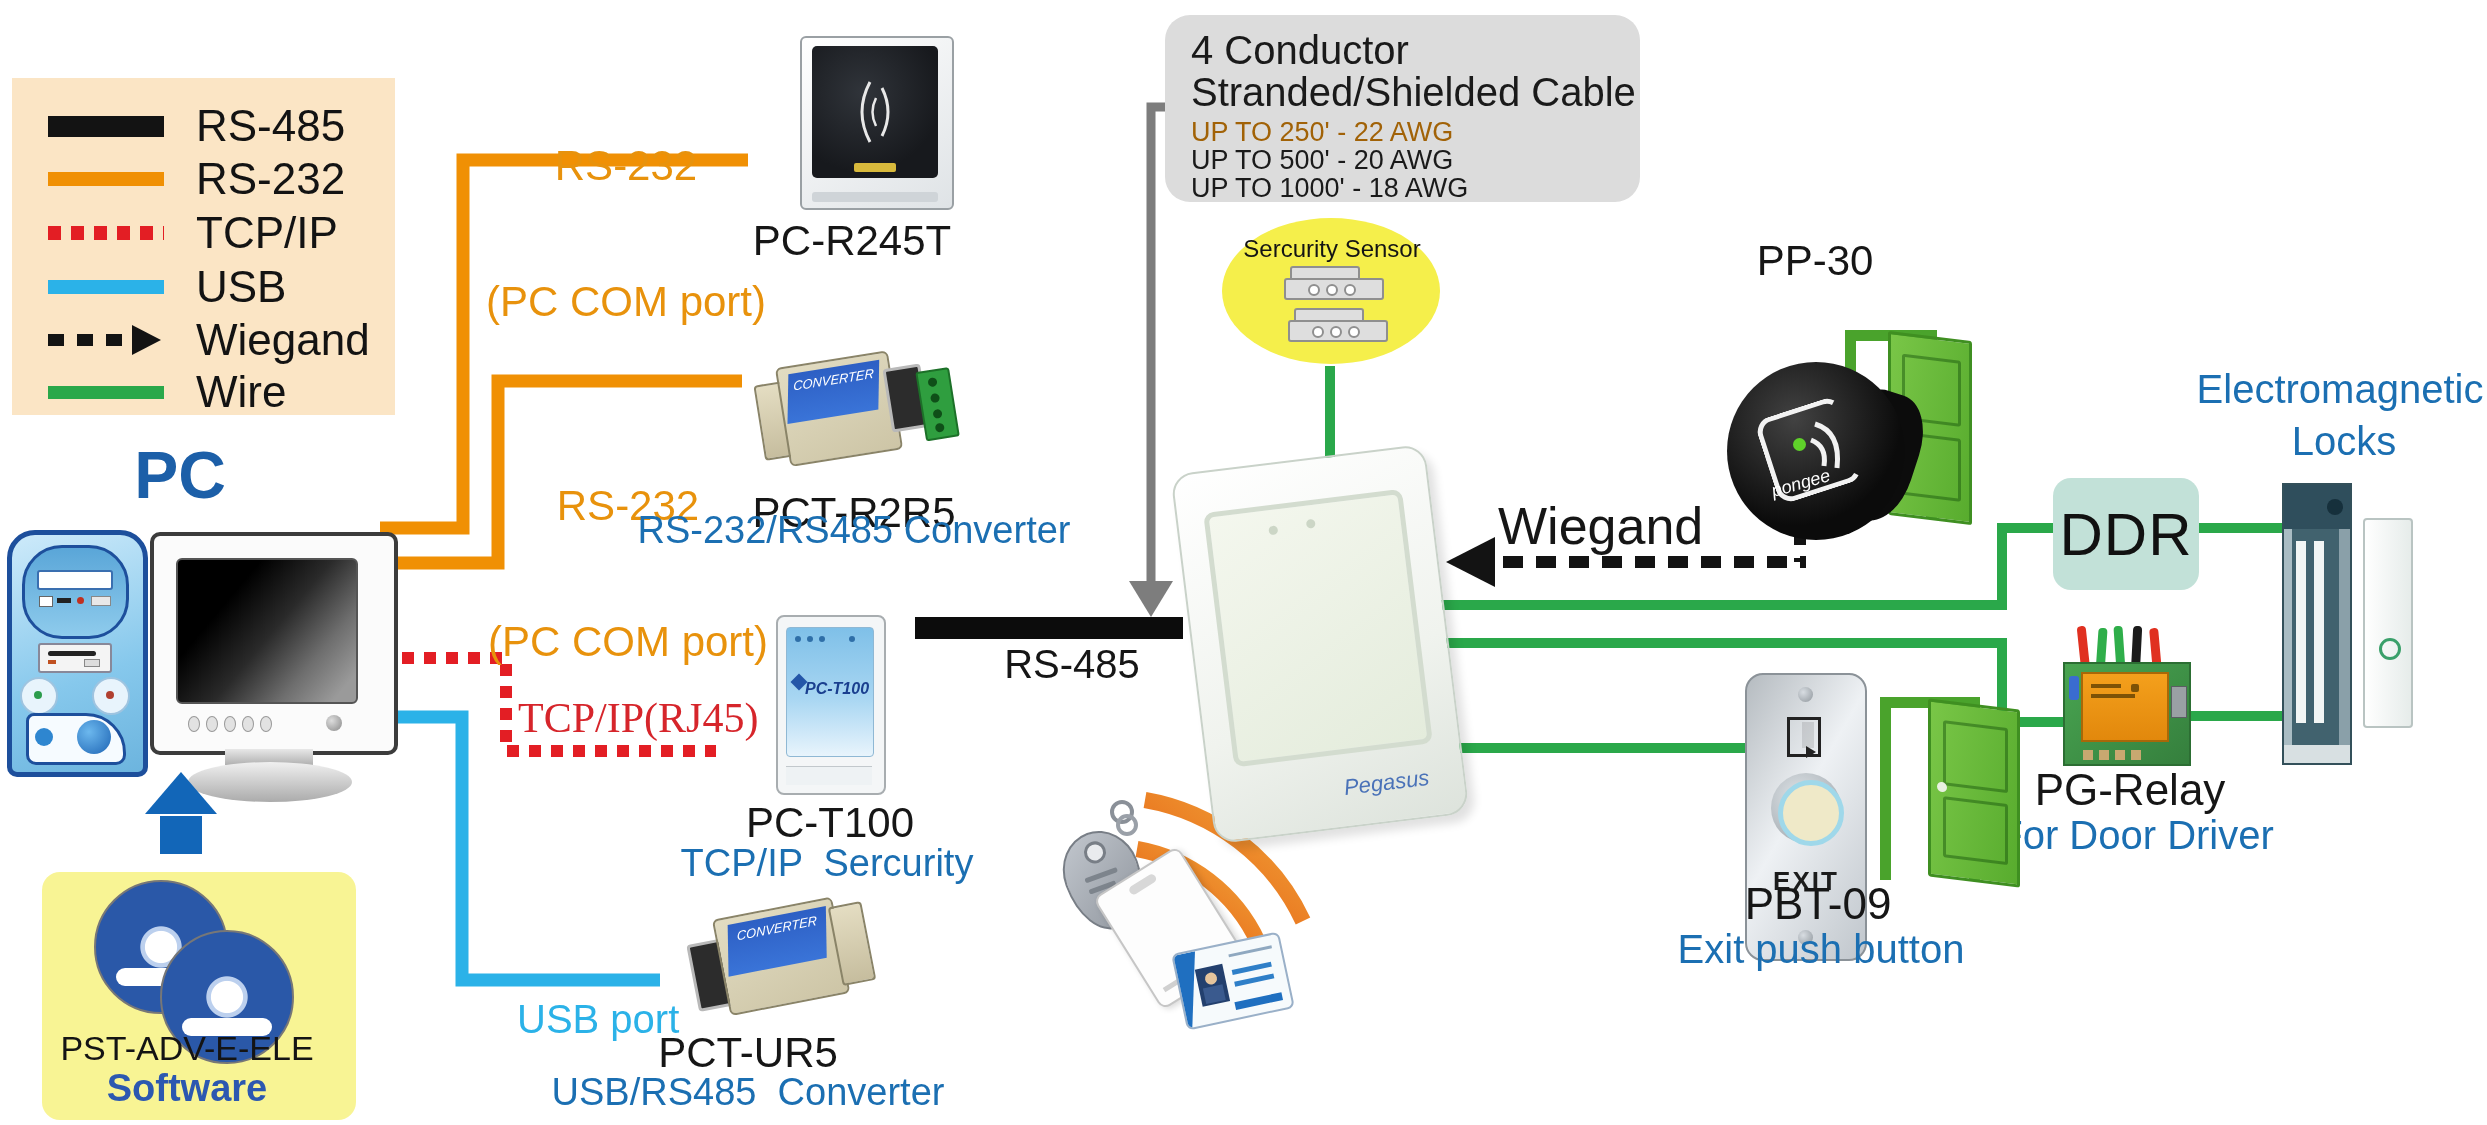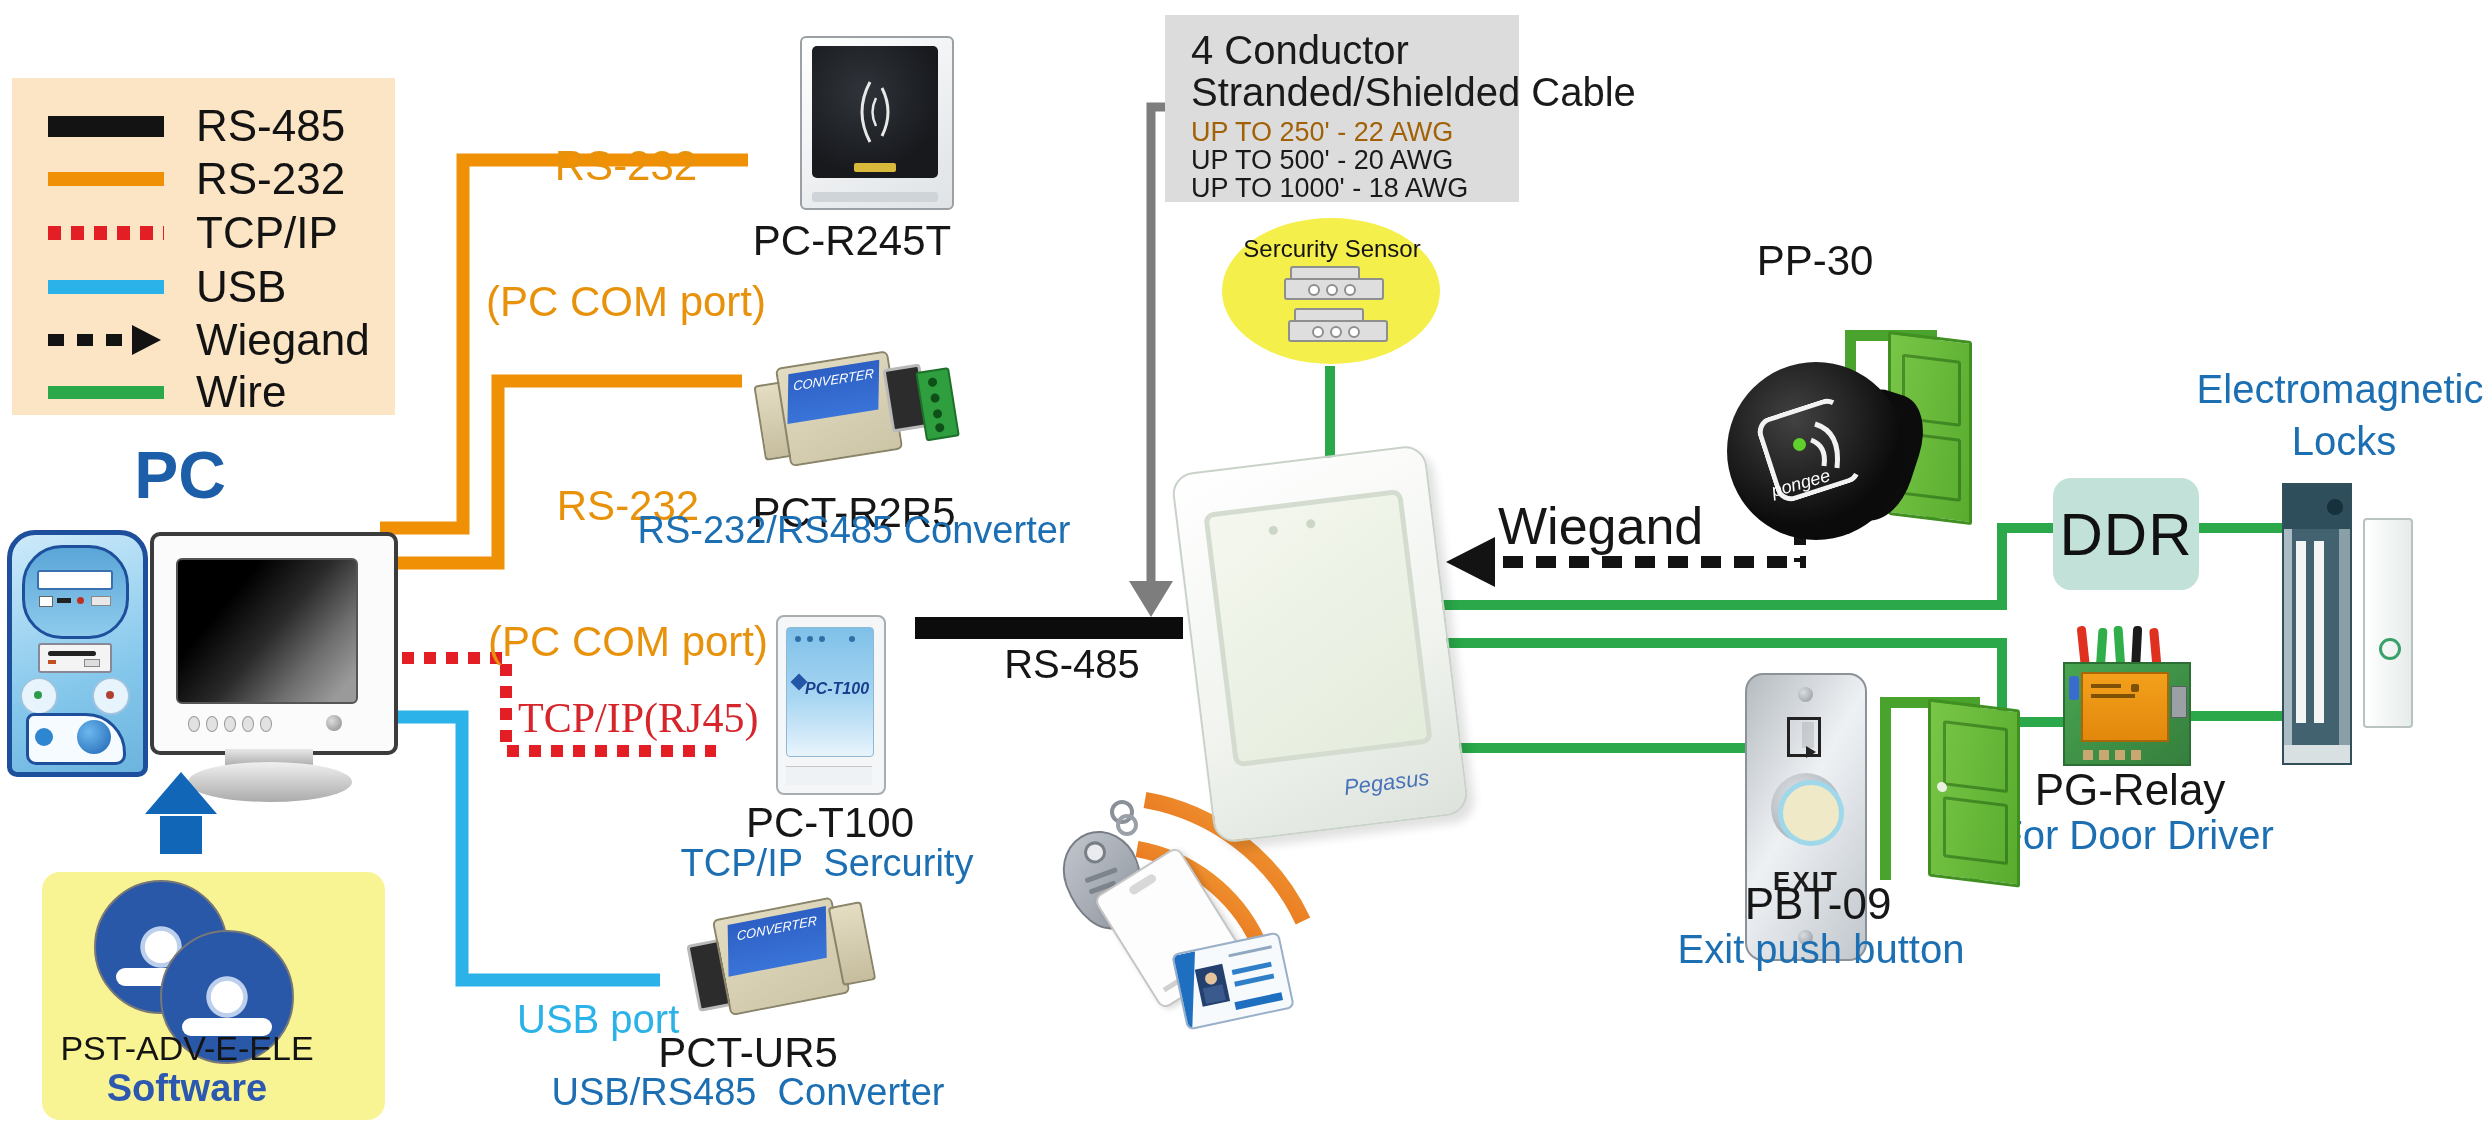--- a/index.html
+++ b/index.html
@@ -150,21 +150,21 @@
     <div class="abs" style="left:172px;top:179px;width:16px;height:16px;background:radial-gradient(circle at 35% 35%,#ddd,#888);border-radius:50%;"></div>
   </div>
   <div class="dev" style="left:225px;top:749px;width:88px;height:16px;background:linear-gradient(#e8e8e8,#b0b0b0);"></div>
   <div class="dev" style="left:188px;top:762px;width:164px;height:40px;background:linear-gradient(#f0f0f0,#ababab);border-radius:50%;"></div>
 
   <div class="dev" style="left:145px;top:772px;width:72px;height:82px;">
     <div class="abs" style="left:0;top:0;width:0;height:0;border-left:36px solid transparent;border-right:36px solid transparent;border-bottom:42px solid #1266b8;"></div>
     <div class="abs" style="left:15px;top:44px;width:42px;height:38px;background:#1266b8;"></div>
   </div>
 
-  <div class="dev" style="left:42px;top:872px;width:343px;height:248px;background:#f8f494;border-radius:18px;">
+  <div class="dev" style="left:42px;top:872px;width:314px;height:248px;background:#f8f494;border-radius:18px;">
     <div class="abs" style="left:52px;top:8px;width:130px;height:130px;border-radius:50%;background:radial-gradient(circle at 50% 50%,#ffffff 0 17%,#bcd0ee 18% 22%,#2a58a8 23% 78%,#4a78c8 79% 100%);border:2px solid #777;">
       <div class="abs" style="left:20px;top:86px;width:90px;height:18px;background:#fff;border-radius:9px;"></div>
     </div>
     <div class="abs" style="left:118px;top:58px;width:130px;height:130px;border-radius:50%;background:radial-gradient(circle at 50% 50%,#ffffff 0 17%,#bcd0ee 18% 22%,#2a58a8 23% 78%,#4a78c8 79% 100%);border:2px solid #777;">
       <div class="abs" style="left:20px;top:86px;width:90px;height:18px;background:#fff;border-radius:9px;"></div>
     </div>
     <div class="lbl cx" style="left:145px;top:158px;font-size:34px;color:#141414;">PST-ADV-E-ELE</div>
     <div class="lbl cx" style="left:145px;top:196px;font-size:38px;font-weight:bold;color:#2c58b0;">Software</div>
   </div>
 
@@ -227,21 +227,21 @@
     <div class="abs" style="left:30px;top:6px;width:118px;height:94px;background:linear-gradient(160deg,#e2dcc2,#cdc5a6);border:2px solid #8a8468;border-radius:6px;">
       <div class="abs" style="left:8px;top:6px;width:100px;height:46px;background:linear-gradient(#2d5fc4,#3a74d8);transform:skewX(-10deg);color:#fff;font-size:13px;font-style:italic;text-align:center;padding-top:5px;">CONVERTER</div>
     </div>
     <div class="abs" style="left:146px;top:16px;width:30px;height:76px;background:linear-gradient(#e4ddc2,#c6bd9e);border:2px solid #8a8468;border-radius:4px;"></div>
   </div>
   <div class="lbl cx blk" style="left:748px;top:1030px;font-size:42px;">PCT-UR5</div>
   <div class="lbl cx blue" style="left:748px;top:1072px;font-size:38px;">USB/RS485  Converter</div>
 
   <div class="lbl cx blk" style="left:1072px;top:643px;font-size:40px;">RS-485</div>
 
-  <div class="dev" style="left:1165px;top:15px;width:354px;height:187px;background:#dcdcdc;">
+  <div class="dev" style="left:1165px;top:15px;width:475px;height:187px;background:#dcdcdc;border-radius:25px;">
     <div class="lbl" style="left:26px;top:14px;font-size:40px;color:#1a1a1a;">4 Conductor</div>
     <div class="lbl" style="left:26px;top:56px;font-size:40px;color:#1a1a1a;">Stranded/Shielded Cable</div>
     <div class="lbl" style="left:26px;top:103px;font-size:27px;color:#a16207;">UP TO 250' - 22 AWG</div>
     <div class="lbl" style="left:26px;top:131px;font-size:27px;color:#1a1a1a;">UP TO 500' - 20 AWG</div>
     <div class="lbl" style="left:26px;top:159px;font-size:27px;color:#1a1a1a;">UP TO 1000' - 18 AWG</div>
   </div>
 
   <div class="dev" style="left:1222px;top:218px;width:218px;height:146px;background:#f5ef4b;border-radius:50%;">
     <div class="lbl cx" style="left:110px;top:18px;font-size:24px;color:#141414;">Sercurity Sensor</div>
     <div class="abs" style="left:62px;top:48px;width:96px;height:32px;">

